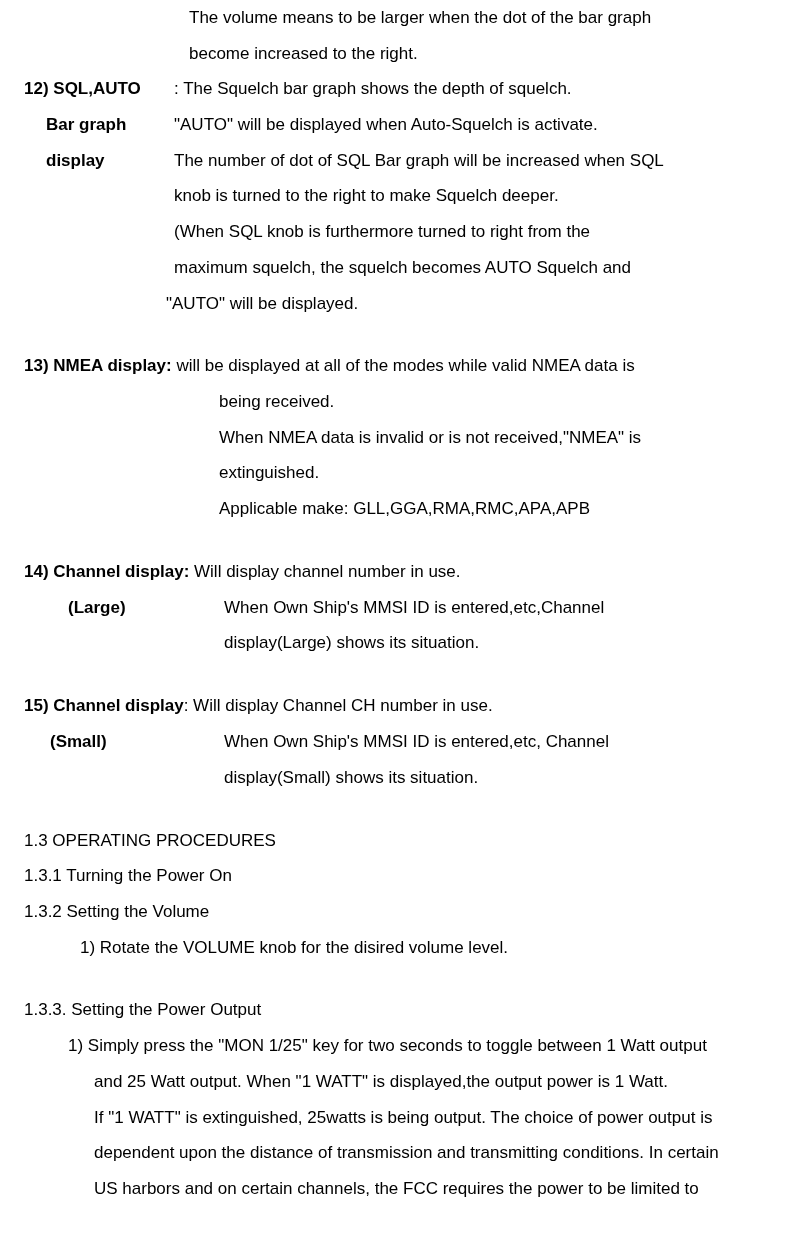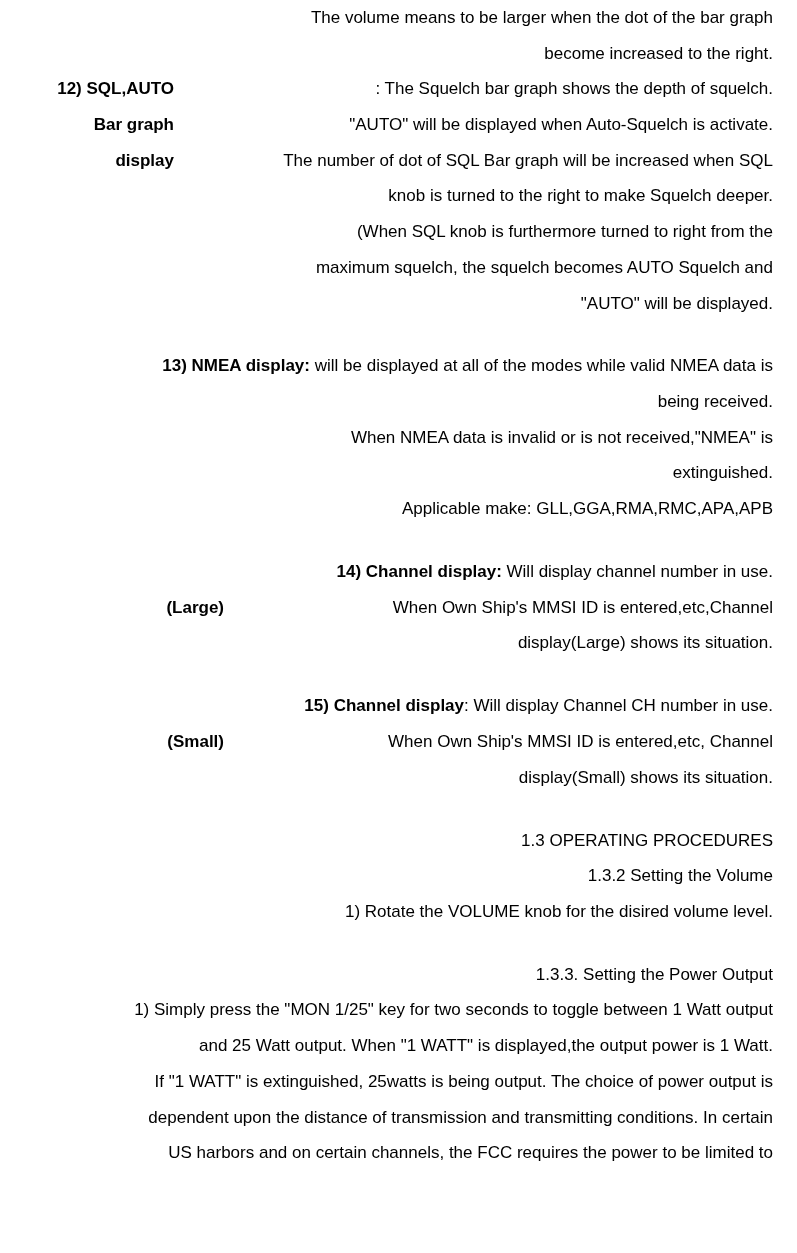--- a/index.html
+++ b/index.html
@@ -22,21 +22,21 @@
     flex: 0 0 150px;
   }
   .body-col {
     flex: 1;
   }
   .indent-a { padding-left: 165px; }
   .indent-b { padding-left: 195px; }
   .indent-d { padding-left: 56px; }
   .indent-f { padding-left: 70px; }
   .hanging-lines p { margin: 0; }
-  p { margin: 0; text-align: right; }
+  p { margin: 0; }
   .blank { height: 1.6em; }
   .sect-head { font-weight: normal; }
   .row .body-col p { margin: 0; }
   .row-start { align-items: flex-start; }
   .channel-label-col {
     width: 200px;
     flex: 0 0 200px;
   }
 </style>
 </head>
@@ -100,20 +100,21 @@
     </div>
     <div class="body-col hanging-lines">
       <p>When Own Ship's MMSI ID is entered,etc, Channel</p>
       <p>display(Small) shows its situation.</p>
     </div>
   </div>
 
   <div class="blank"></div>
 
   <p class="sect-head">1.3 OPERATING PROCEDURES</p>
+  <p class="sect-head">1.3.1     Turning the Power On</p>
   <p class="sect-head">1.3.2    Setting the Volume</p>
   <p class="indent-d">1) Rotate the VOLUME knob for the disired volume level.</p>
 
   <div class="blank"></div>
 
   <p class="sect-head">1.3.3.   Setting the Power Output</p>
   <p style="padding-left:44px">1) Simply press the "MON 1/25" key for two seconds to toggle between 1 Watt output</p>
   <p class="indent-f">and 25 Watt output.  When "1 WATT" is displayed,the output power is 1 Watt.</p>
   <p class="indent-f">If "1 WATT" is extinguished, 25watts is being output. The choice of power output is</p>
   <p class="indent-f">dependent upon the distance of transmission and transmitting conditions. In certain</p>

